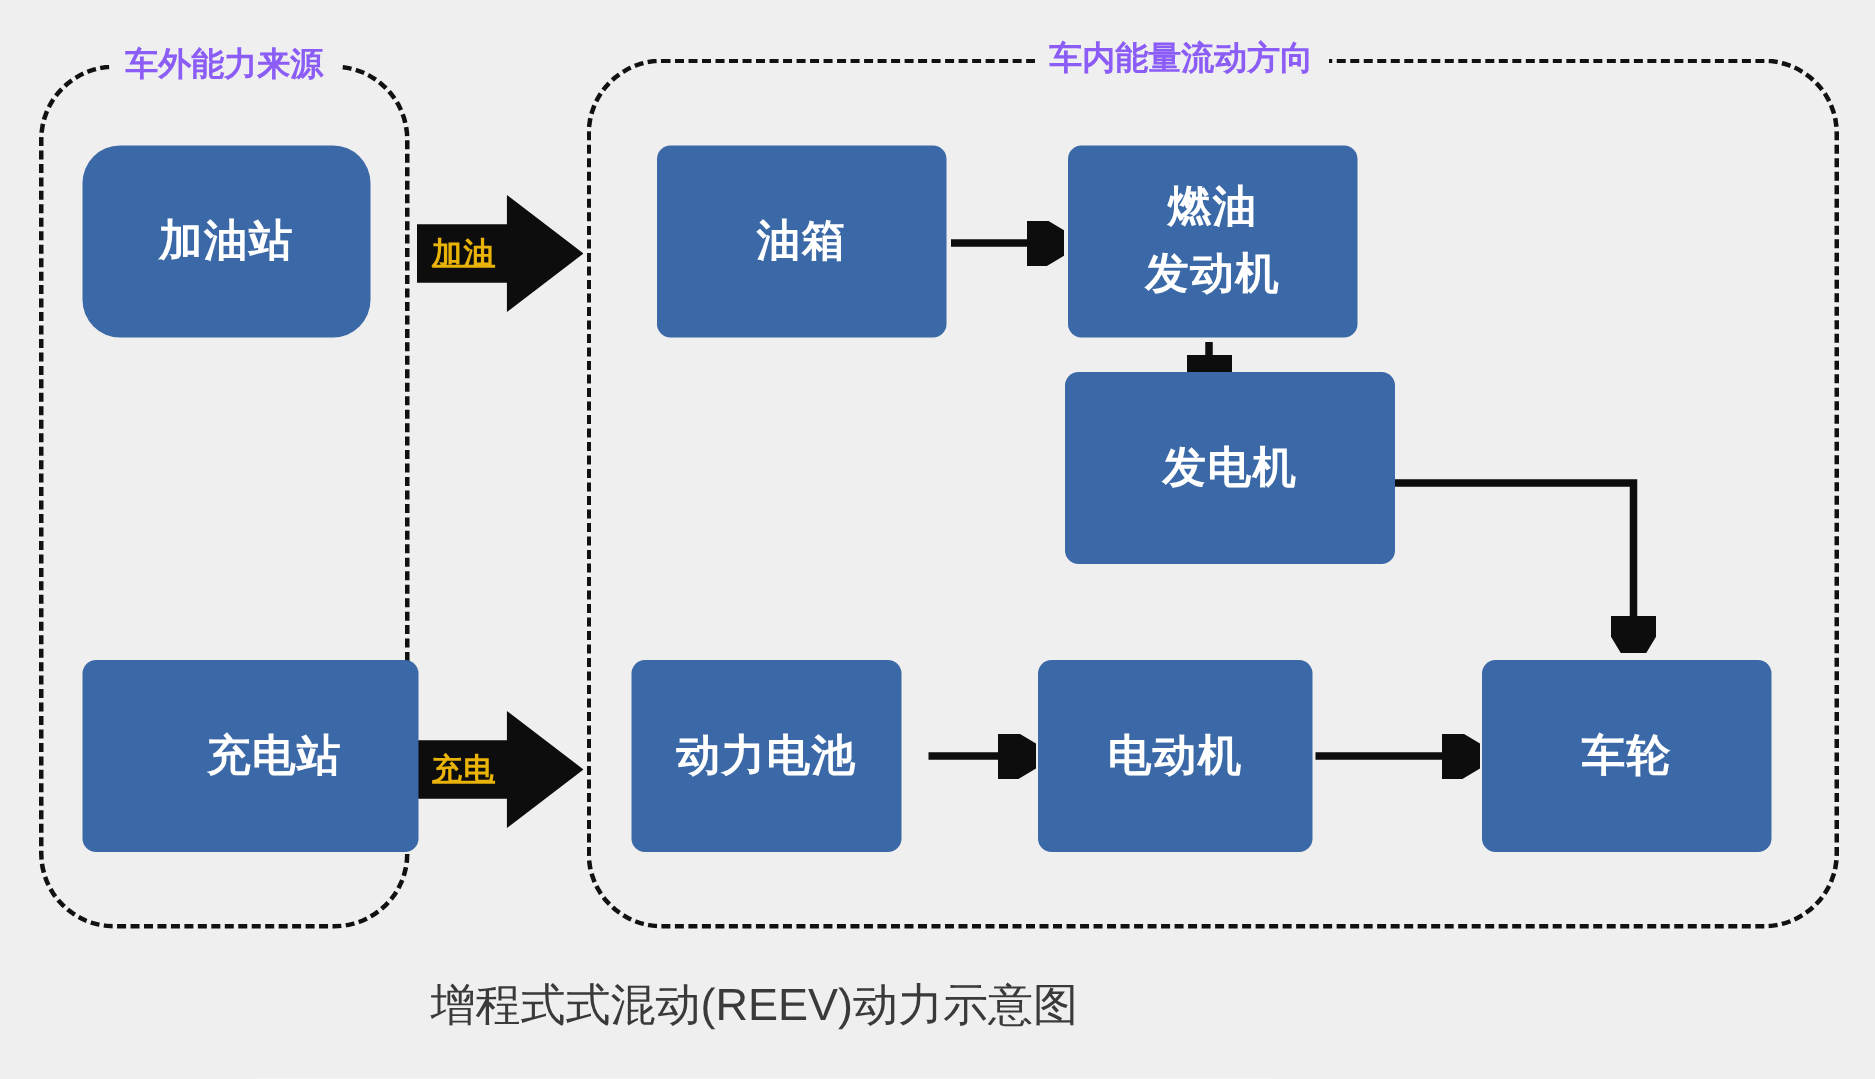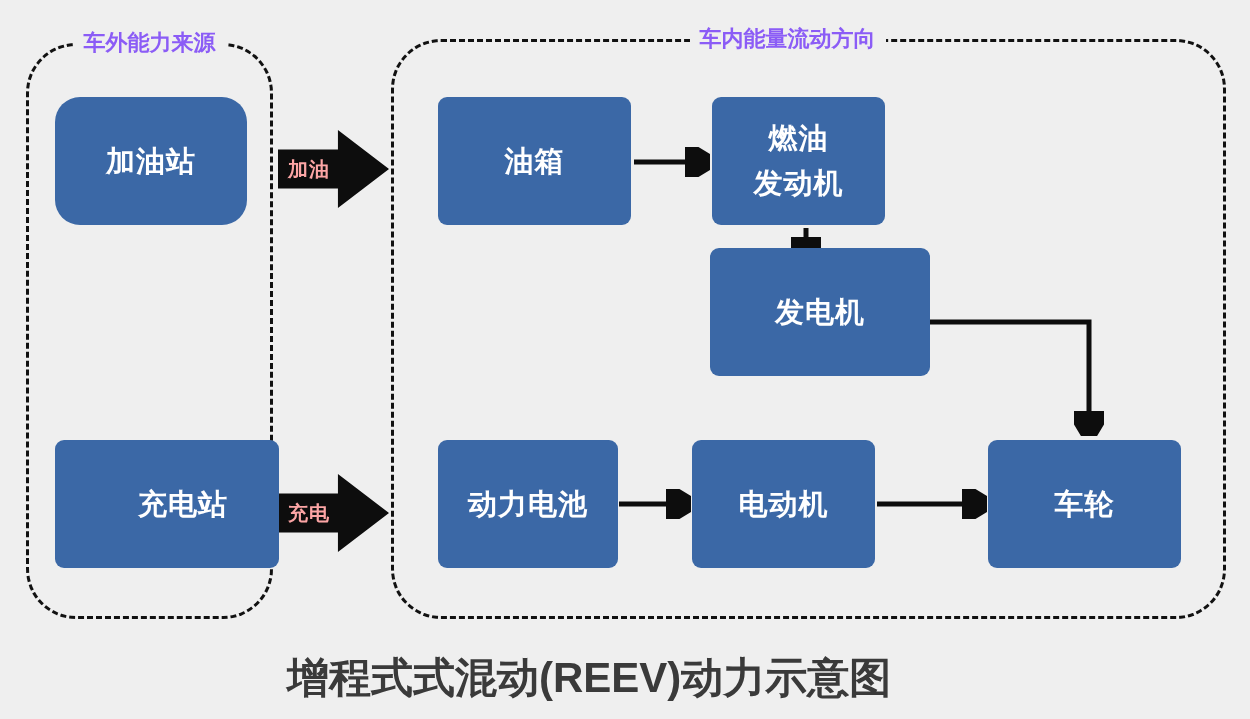--- a/index.html
+++ b/index.html
@@ -49,47 +49,48 @@
     font-weight: 700;
     display: flex;
     align-items: center;
     justify-content: center;
     text-align: center;
     letter-spacing: 1px;
     line-height: 1.55;
   }
   .node-gas       { left: 55px;  top: 97px;  width: 192px; height: 128px; border-radius: 25px; }
   .node-tank      { left: 438px; top: 97px;  width: 193px; height: 128px; }
-  .node-engine    { left: 712px; top: 97px;  width: 173px; height: 128px; }
+  .node-engine    { left: 712px; top: 97px;  width: 193px; height: 128px; }
   .node-generator { left: 710px; top: 248px; width: 220px; height: 128px; }
   .node-charge    { left: 55px;  top: 440px; width: 192px; height: 128px; padding-left: 32px; }
-  .node-battery   { left: 438px; top: 440px; width: 180px; height: 128px; }
+  .node-battery   { left: 421px; top: 440px; width: 180px; height: 128px; }
   .node-motor     { left: 692px; top: 440px; width: 183px; height: 128px; }
   .node-wheel     { left: 988px; top: 440px; width: 193px; height: 128px; }
   .node .line { display: block; }
 
   
   .block-arrow {
     position: absolute;
     background: #0d0d0d;
     clip-path: polygon(0 25%, 54% 25%, 54% 0%, 100% 50%, 54% 100%, 54% 75%, 0 75%);
   }
   .block-arrow-refuel { left: 278px; top: 130px; width: 111px; height: 78px; }
   .block-arrow-charge { left: 278px; top: 474px; width: 111px; height: 78px; }
   .block-arrow .flow-label {
     position: absolute;
     left: 0;
     width: 56%;
     top: 50%;
     transform: translateY(-50%);
     text-align: center;
-    color: #fca5a5;
+    color: #eab308;
     font-size: 20px;
     font-weight: 700;
     letter-spacing: 1px;
+    text-decoration: underline;
   }
 
   
   svg.connectors {
     position: absolute;
     left: 0;
     top: 0;
     width: 1250px;
     height: 719px;
   }
@@ -99,22 +100,22 @@
     stroke-width: 5;
     stroke-linejoin: miter;
   }
 
   .diagram-title {
     position: absolute;
     left: 287px;
     top: 650px;
     width: 600px;
     text-align: left;
-    font-size: 42px;
-    font-weight: 700;
+    font-size: 30px;
+    font-weight: 400;
     color: #3a3a3a;
     white-space: nowrap;
   }
 </style>
 </head>
 <body>
 
 <div class="stage">
 
   <div class="group group-external">

